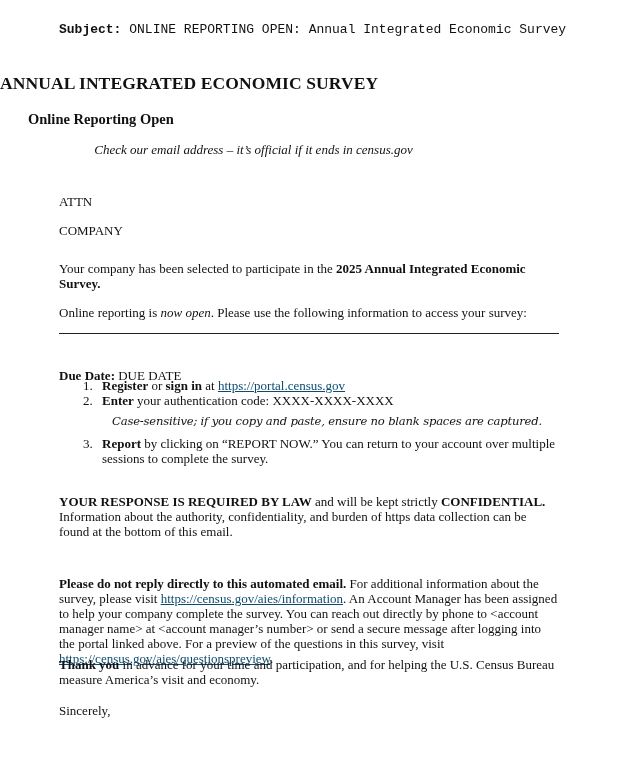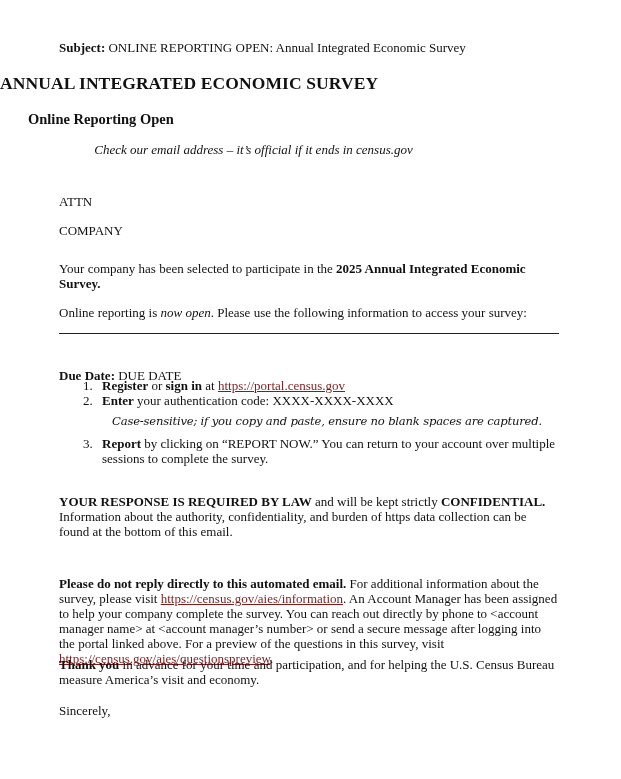--- a/index.html
+++ b/index.html
@@ -4,22 +4,22 @@
 <style>
   html, body { margin: 0; padding: 0; background: #ffffff; }
   body {
     width: 621px; height: 779px; overflow: hidden; position: relative;
     font-family: "Liberation Serif", "DejaVu Serif", serif;
     color: #111111; font-size: 13px; line-height: 15px;
   }
   .abs { position: absolute; }
   .left { left: 59px; }
   b { font-weight: bold; }
-  a { color: #7f1d1d; text-decoration: underline; }
-  .subject { top: 40px; }
+  a { color: #0c4a6e; text-decoration: underline; }
+  .subject { top: 22px; font-family: Liberation Mono, monospace; }
   .title { top: 73px; left: 0; width: 621px; font-size: 17.5px; line-height: 20px; font-weight: bold; letter-spacing: 0.1px; }
   .subtitle { top: 110px; left: 0; width: 621px; font-size: 14.5px; line-height: 18px; font-weight: bold; padding-left: 28px; }
   .tagline { top: 142px; left: 0; width: 507px; text-align: center; font-style: italic; }
   .attn { top: 194px; }
   .company { top: 223px; }
   .para { width: 500px; }
   .p1 { top: 261px; }
   .p2 { top: 305px; }
   .rule { top: 333px; left: 59px; width: 500px; height: 0; border-top: 1px solid #222; }
   .due { top: 348px; margin-top: 20px; }

